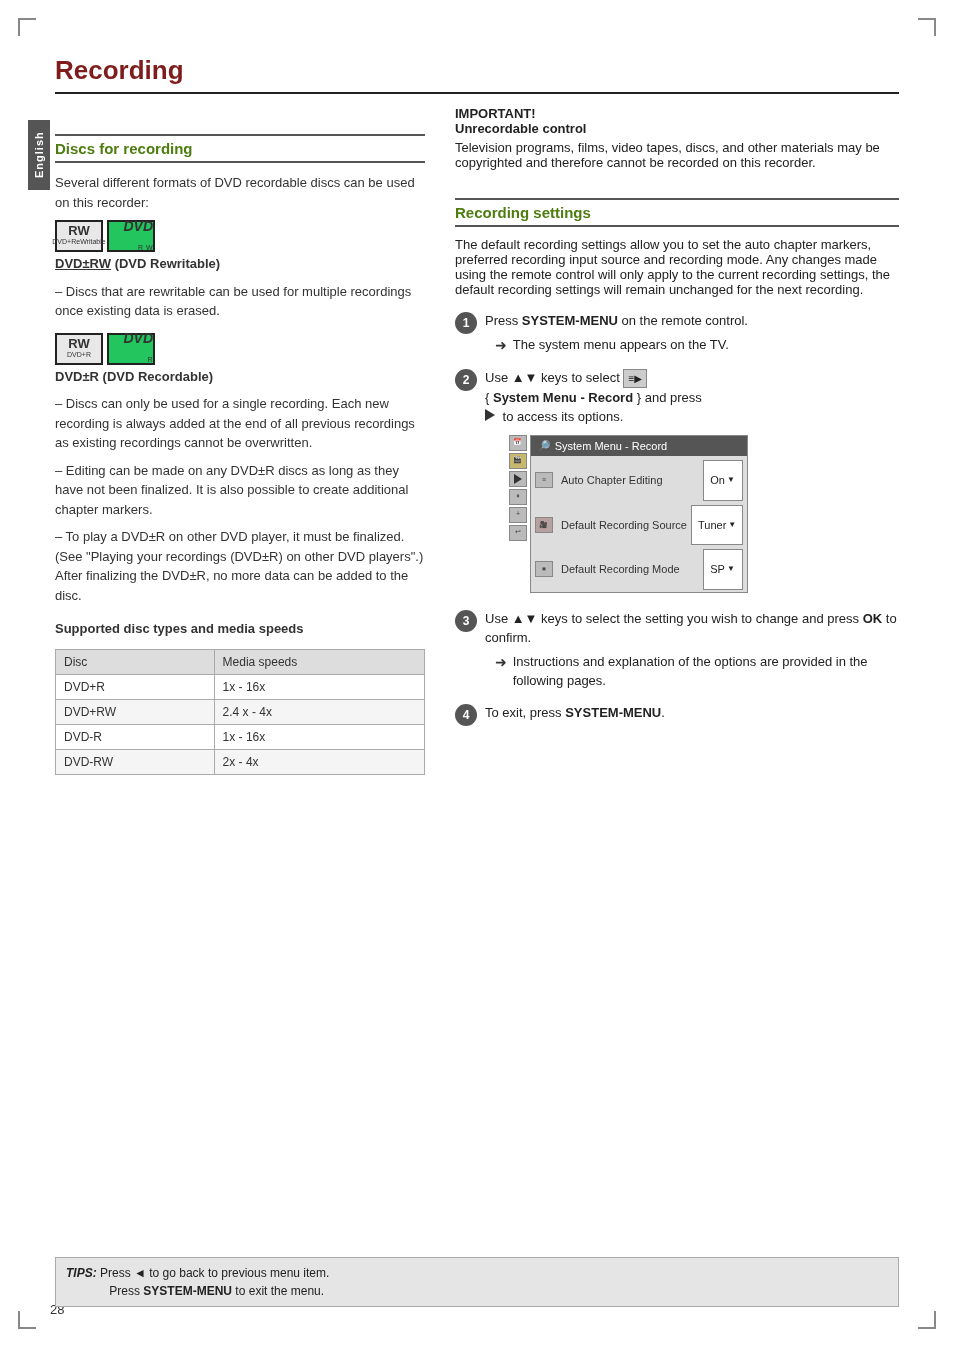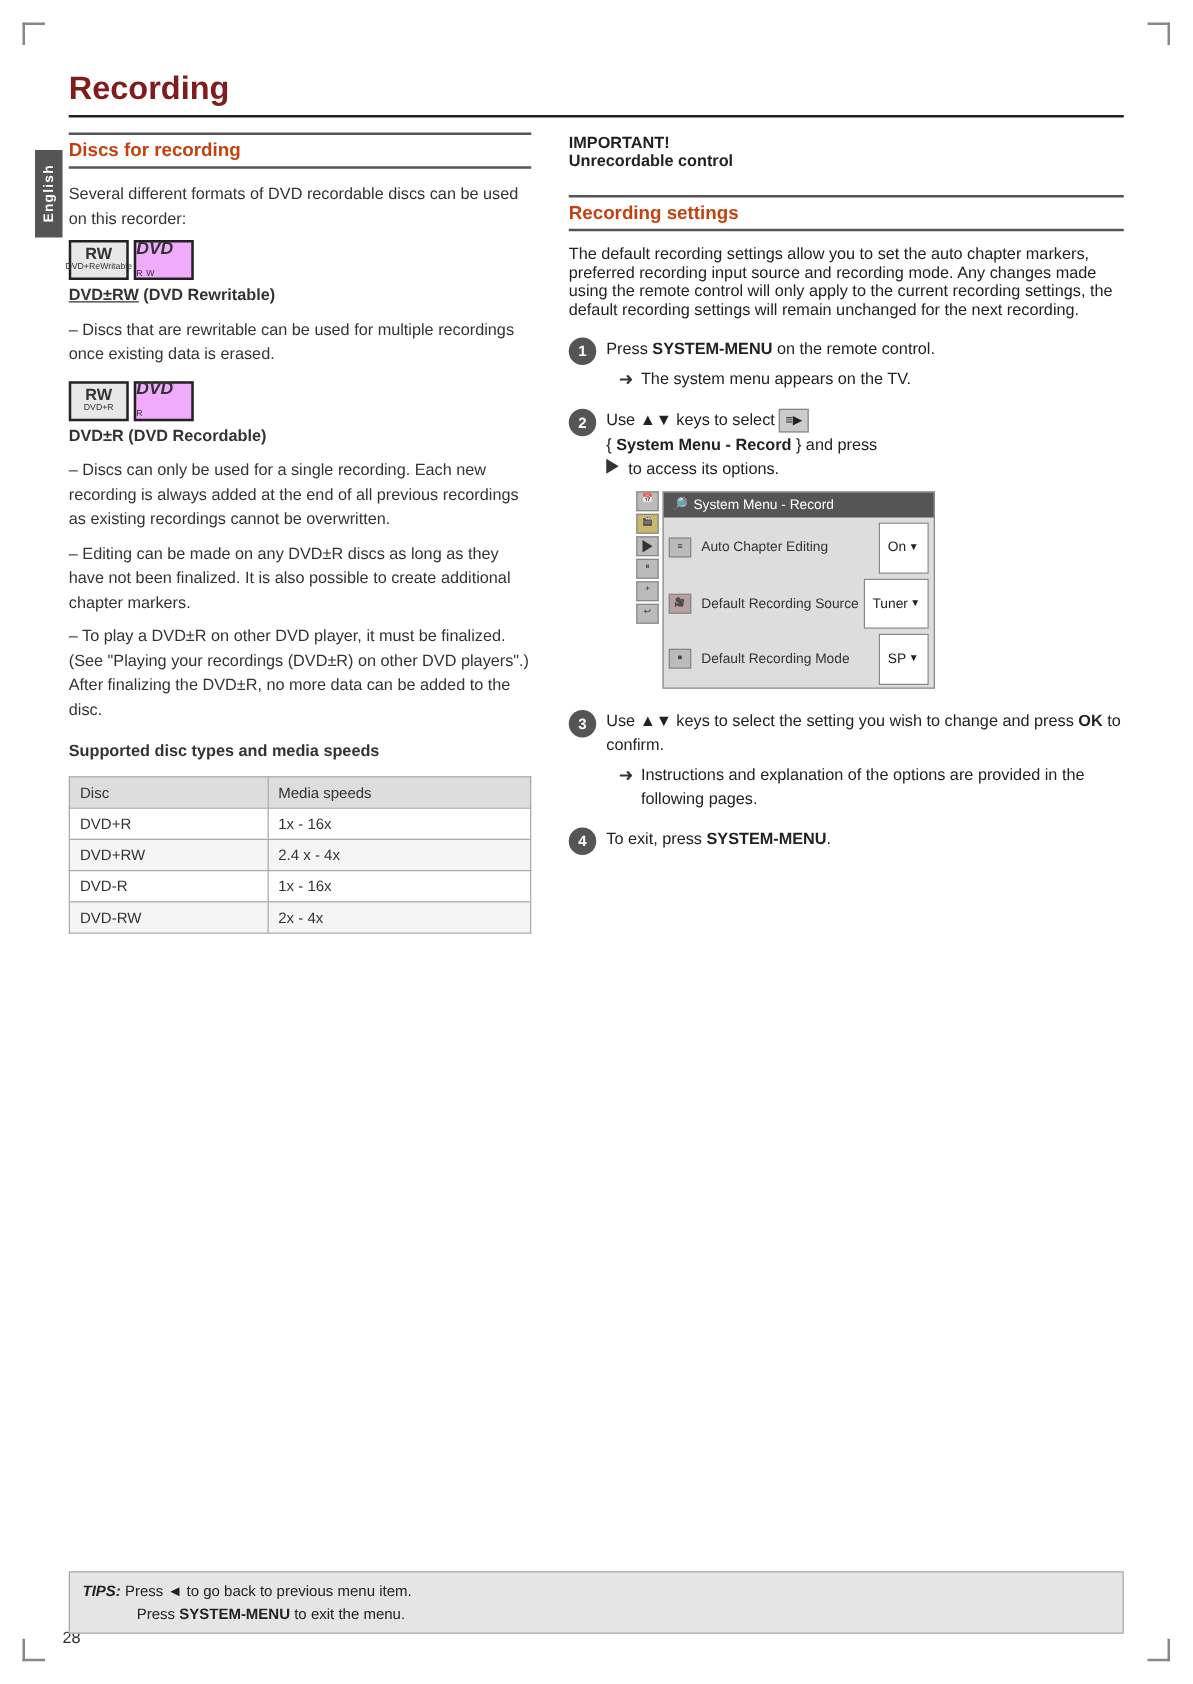--- a/index.html
+++ b/index.html
@@ -88,25 +88,26 @@
     }
 
     .right-col {
       flex: 1;
     }
 
     
     .section-header {
       font-size: 15px;
       font-weight: bold;
-      color: #c2410c;
+      color: #4d7c0f;
       border-top: 2px solid #555;
       border-bottom: 2px solid #555;
       padding: 4px 0;
       margin-bottom: 10px;
+      margin-top: 28px;
     }
 
     
     .section-content {
       font-size: 13px;
       line-height: 1.5;
       color: #333;
     }
 
     
@@ -295,23 +296,23 @@
       font-size: 7px;
       font-weight: normal;
     }
 
     .dvd-box {
       border: 2px solid #222;
       width: 48px;
       height: 32px;
       display: flex;
       flex-direction: column;
-      align-items: flex-start;
+      align-items: flex-end;
       justify-content: center;
-      background: #f0abfc;
+      background: #22c55e;
       gap: 10px;
     }
 
     .dvd-box .dvd-text {
       font-size: 14px;
       font-weight: bold;
       font-style: italic;
       line-height: 1;
     }
 
@@ -448,20 +449,21 @@
           </table>
         </div>
       </div>
     </div>
 
     <div class="right-col">
 
       <div class="important-box">
         <p class="important-label">IMPORTANT!</p>
         <p class="important-subtitle">Unrecordable control</p>
+        <p>Television programs, films, video tapes, discs, and other materials may be copyrighted and therefore cannot be recorded on this recorder.</p>
       </div>
 
       <div class="recording-settings">
         <div class="section-header">Recording settings</div>
 
         <p class="paragraph-gap" style="margin-bottom:14px;">The default recording settings allow you to set the auto chapter markers, preferred recording input source and recording mode. Any changes made using the remote control will only apply to the current recording settings, the default recording settings will remain unchanged for the next recording.</p>
 
         <div class="step">
           <div class="step-number">1</div>
           <div class="step-content">

